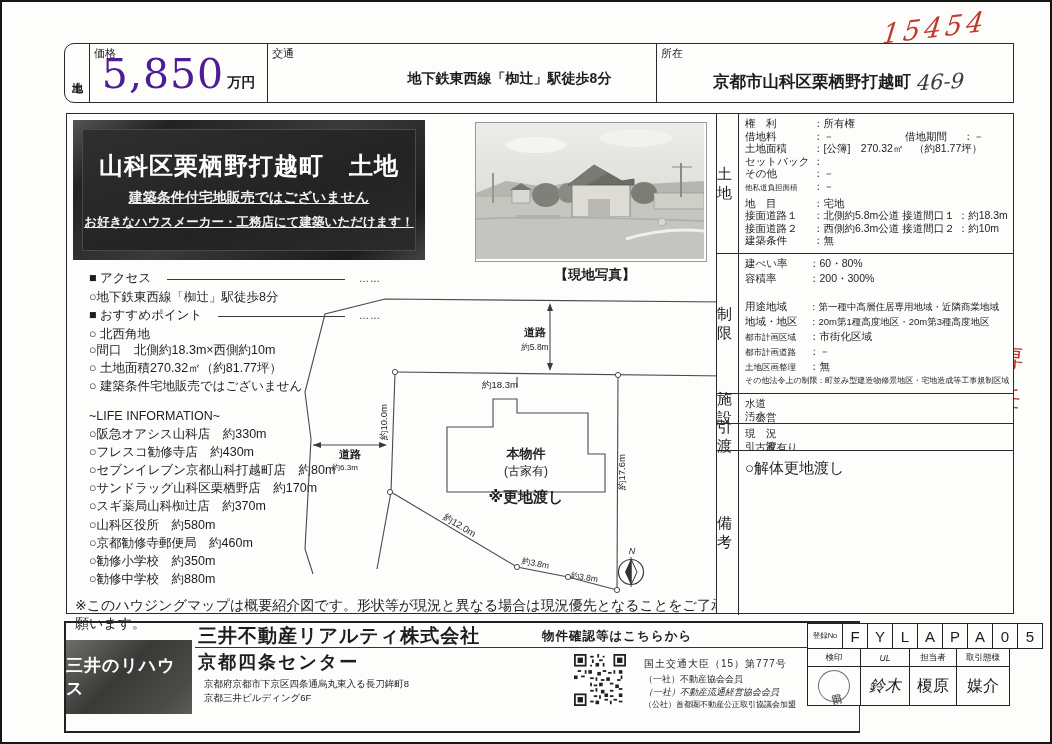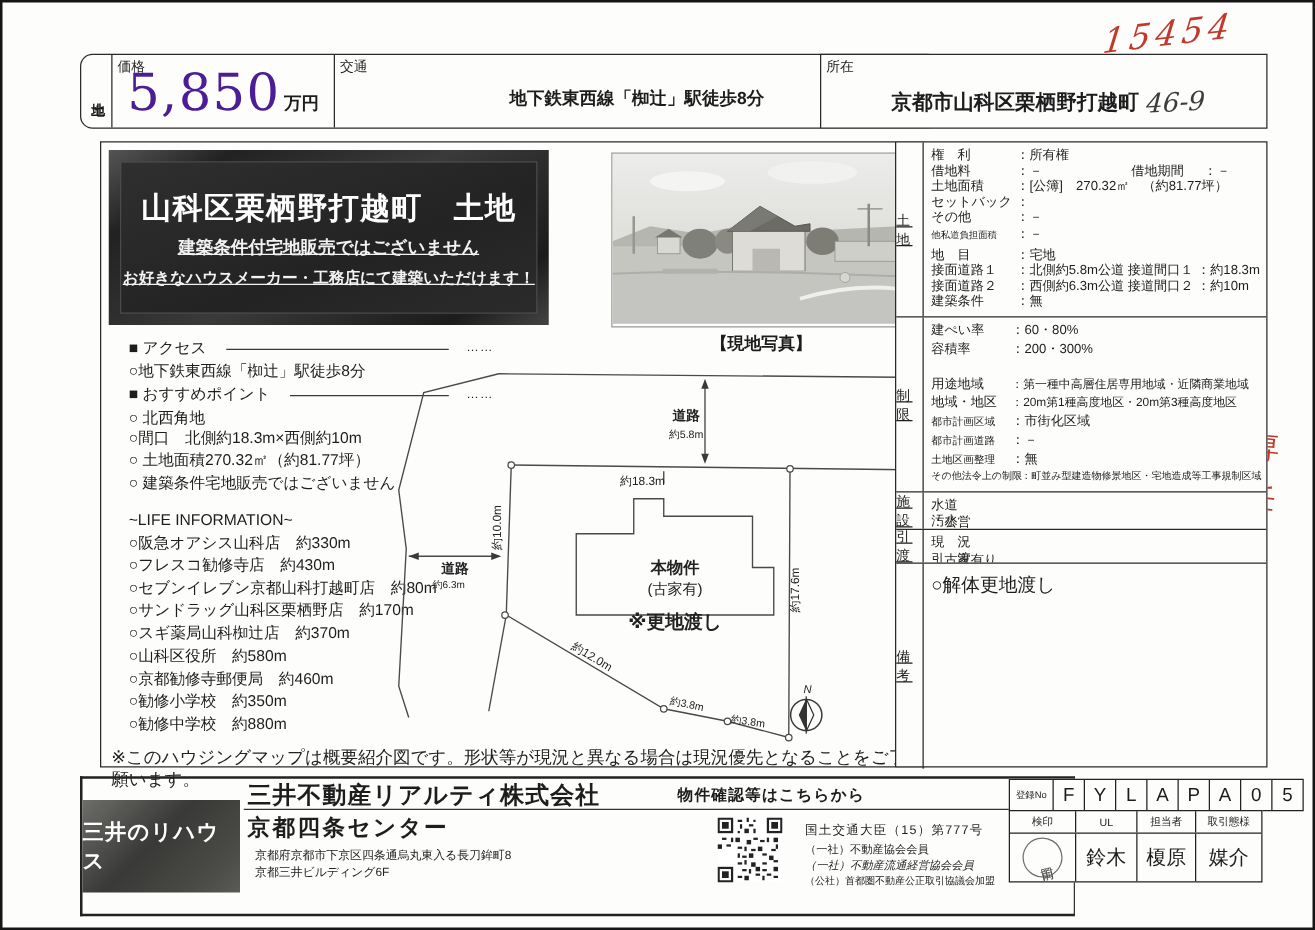--- a/index.html
+++ b/index.html
@@ -20,21 +20,21 @@
   .trans-val{position:absolute;left:0;right:0;top:26px;text-align:center;font-size:14px;font-weight:bold;}
   .locbox{left:654px;top:41px;width:358px;height:60px;}
   .loc-val{position:absolute;left:56px;top:26px;font-size:16.5px;font-weight:bold;white-space:nowrap;}
   .hw-lot{display:inline-block;font-family:"DejaVu Serif","Liberation Serif",serif;font-style:italic;font-weight:400;
           font-size:21px;color:#3c3c3c;transform:rotate(-3deg) skewX(-6deg);margin-left:6px;vertical-align:-2px;}
   .hw-ref{left:880px;top:10px;font-family:"DejaVu Serif","Liberation Serif",serif;font-style:italic;font-size:27px;
           letter-spacing:4px;color:#c0392b;transform:rotate(-7deg) skewX(-14deg);}
   .hw-vert{left:993px;top:336px;font-family:"DejaVu Serif","Liberation Serif",serif;font-size:24px;color:#c0392b;
            transform:rotate(5deg);line-height:40px;width:30px;text-align:center;}
   
-  .leftbox{left:78px;top:111px;width:660px;height:501px;}
+  .leftbox{left:64px;top:111px;width:660px;height:501px;}
   .plaque{position:absolute;left:6px;top:6px;width:352px;height:140px;box-sizing:border-box;
           background:linear-gradient(145deg,#555 0%,#222 18%,#3a3a3a 50%,#1c1c1c 85%,#444 100%);
           padding:9px;}
   .plaque-inner{width:100%;height:100%;box-sizing:border-box;background:linear-gradient(160deg,#2f2f2f,#232323 60%,#2b2b2b);
           border:1px solid #4a4a4a;display:flex;flex-direction:column;align-items:center;justify-content:center;gap:7px;}
   .plaque-title{color:#fff;font-size:24px;font-weight:bold;letter-spacing:1px;}
   .plaque-sub{color:#f2f2f2;font-size:14px;font-weight:bold;text-decoration:underline;}
   .plaque-sub2{color:#f2f2f2;font-size:12.5px;font-weight:bold;text-decoration:underline;}
   .h-rule{display:flex;align-items:center;width:292px;font-size:12.5px;}
   .h-rule .rule{flex:1;border-top:1.6px solid #3a3a3a;margin:2px 2px 0 4px;}
@@ -42,21 +42,21 @@
   .txtline{position:absolute;font-size:12.5px;white-space:nowrap;gap:12px;}
   .lifeblock{position:absolute;left:22px;top:293px;font-size:12.5px;line-height:18.1px;white-space:nowrap;}
   .photo{position:absolute;left:408px;top:8px;width:230px;height:138px;border:1px solid #999;}
   .photo-cap{position:absolute;left:448px;top:152px;width:160px;text-align:center;font-size:13.5px;font-weight:bold;}
   .mapnote{position:absolute;left:8px;top:483px;font-size:14px;color:#222;}
   
   .rightbox{left:714px;top:111px;width:298px;height:501px;}
   .sec{position:absolute;left:0;width:100%;display:flex;box-sizing:border-box;}
   .sec + .sec{border-top:1.3px solid #2a2a2a;}
   .sec-label{width:21px;border-right:1.2px solid #2a2a2a;display:flex;align-items:center;justify-content:center;
-             font-size:11px;letter-spacing:2px;text-decoration:underline;}
+             font-size:15px;letter-spacing:2px;}
   .sec-body{flex:1;padding:3px 2px 0 6px;box-sizing:border-box;overflow:hidden;}
   .drow{display:flex;align-items:baseline;white-space:nowrap;}
   .s1 .drow{height:12.6px;font-size:10.5px;}
   .s1 .dk{width:68px;}
   .s1 .w92{width:92px;}
   .s1 .w58{width:58px;}
   .tinyk{font-size:7.5px !important;}
   .s2 .drow{height:15px;font-size:10.5px;}
   .s2 .dk{width:64px;}
   .k9{font-size:8.5px !important;}
@@ -85,21 +85,21 @@
   .regrow{left:805px;top:621px;display:flex;border:1.4px solid #222;background:#fdfdfc;}
   .regrow .rl{width:34px;height:24px;display:flex;align-items:center;justify-content:center;font-size:7.5px;border-right:1.2px solid #222;}
   .regrow .rc{width:24px;height:24px;display:flex;align-items:center;justify-content:center;font-size:15px;border-right:1.2px solid #222;}
   .regrow .rc:last-child{border-right:none;}
   .staff{left:805px;top:646px;border:1.4px solid #222;background:#fdfdfc;}
   .staff .hrow{display:flex;border-bottom:1.2px solid #222;}
   .staff .vrow{display:flex;}
   .staff .hc{height:17px;display:flex;align-items:center;justify-content:center;font-size:8.5px;border-right:1.2px solid #222;}
   .staff .vc{height:38px;display:flex;align-items:center;justify-content:center;font-size:16px;border-right:1.2px solid #222;}
   .staff .hc:last-child,.staff .vc:last-child{border-right:none;}
-  .c1{width:52px;} .c2{width:48px;} .c3{width:46px;} .c4{width:52px;}
+  .c1{width:52px;} .c2{width:48px;font-style:italic;} .c3{width:46px;} .c4{width:52px;}
   .stamp{width:30px;height:30px;border:1.6px solid #6f6f6f;border-radius:50%;display:flex;align-items:center;justify-content:center;
          transform:rotate(-14deg);color:#555;}
   .stamp span{writing-mode:vertical-rl;text-orientation:upright;font-size:10.5px;line-height:10.5px;letter-spacing:0;}
   svg text{font-family:"Liberation Sans","DejaVu Sans",sans-serif;}
 </style>
 </head>
 <body>
 
 <div class="page">
 

